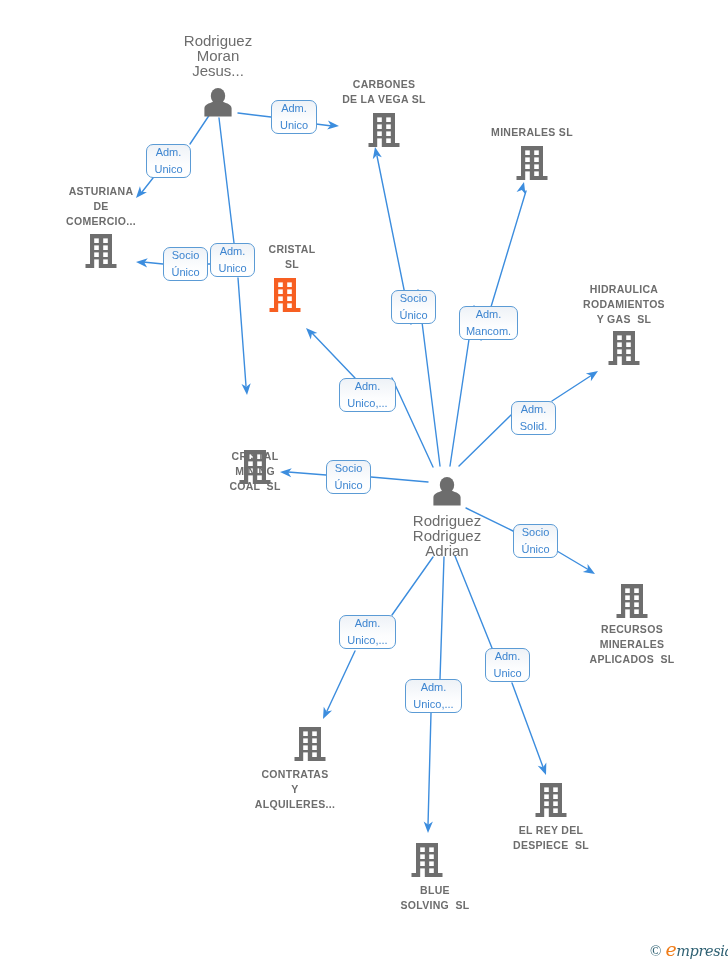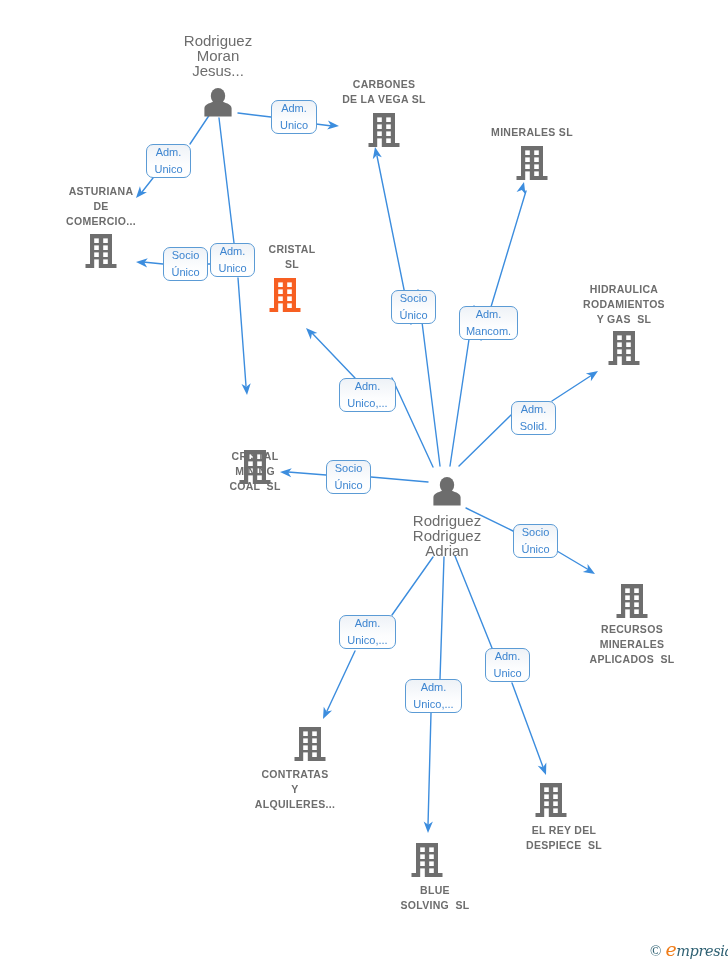--- a/index.html
+++ b/index.html
@@ -246,21 +246,21 @@
 Rodriguez
 Adrian</div>
       <div class="nodelabel bold" style="left: 512px; top: 622px; width: 240px;">RECURSOS
 MINERALES
 APLICADOS  SL</div>
       <div class="nodelabel bold" style="left: 175px; top: 767px; width: 240px;">CONTRATAS
 Y
 ALQUILERES...</div>
       <div class="nodelabel bold" style="left: 315px; top: 883px; width: 240px;">BLUE
 SOLVING  SL</div>
-      <div class="nodelabel bold" style="left: 444px; top: 823px; width: 240px;">EL REY DEL
+      <div class="nodelabel bold" style="left: 431px; top: 823px; width: 240px;">EL REY DEL
 DESPIECE  SL</div>
     </div>
   <div id="elabels">
       <div class="edgelabel" style="left: 271px; top: 100px; width: 46px; height: 34px;">Adm.
 Unico</div>
       <div class="edgelabel" style="left: 146px; top: 144px; width: 45px; height: 34px;">Adm.
 Unico</div>
       <div class="edgelabel" style="left: 163px; top: 247px; width: 45px; height: 34px;">Socio
 Único</div>
       <div class="edgelabel" style="left: 210px; top: 243px; width: 45px; height: 34px;">Adm.

